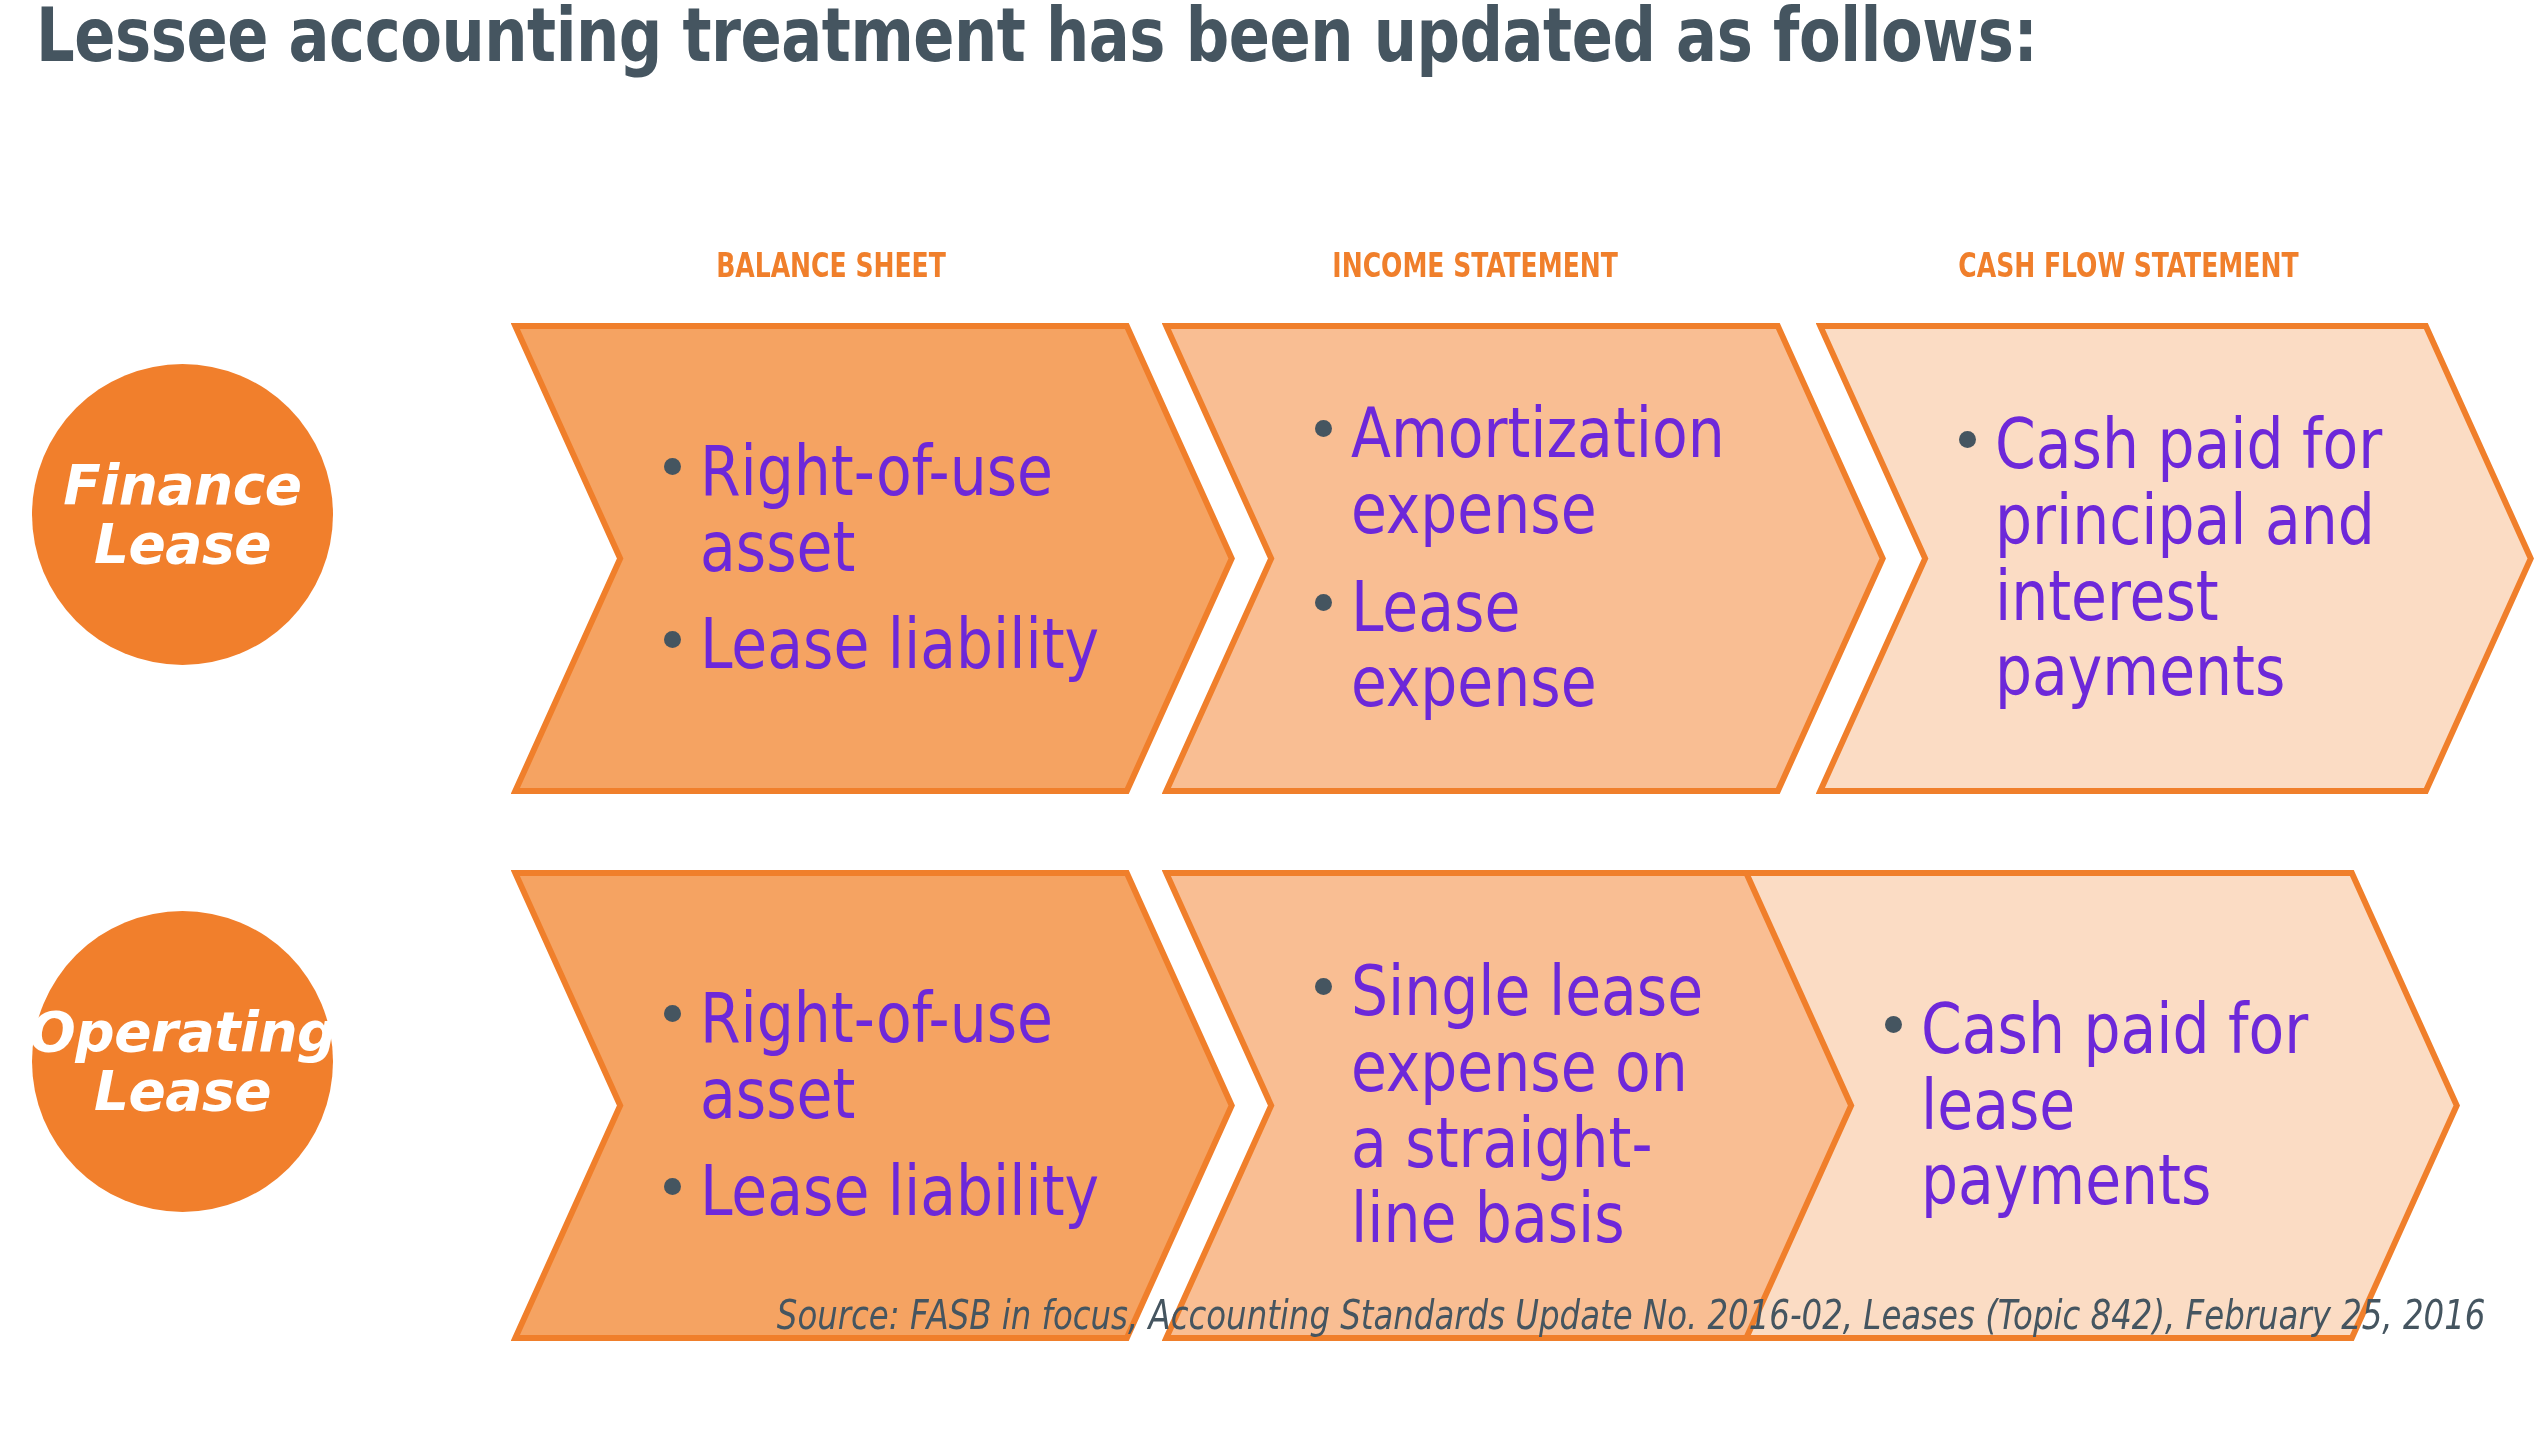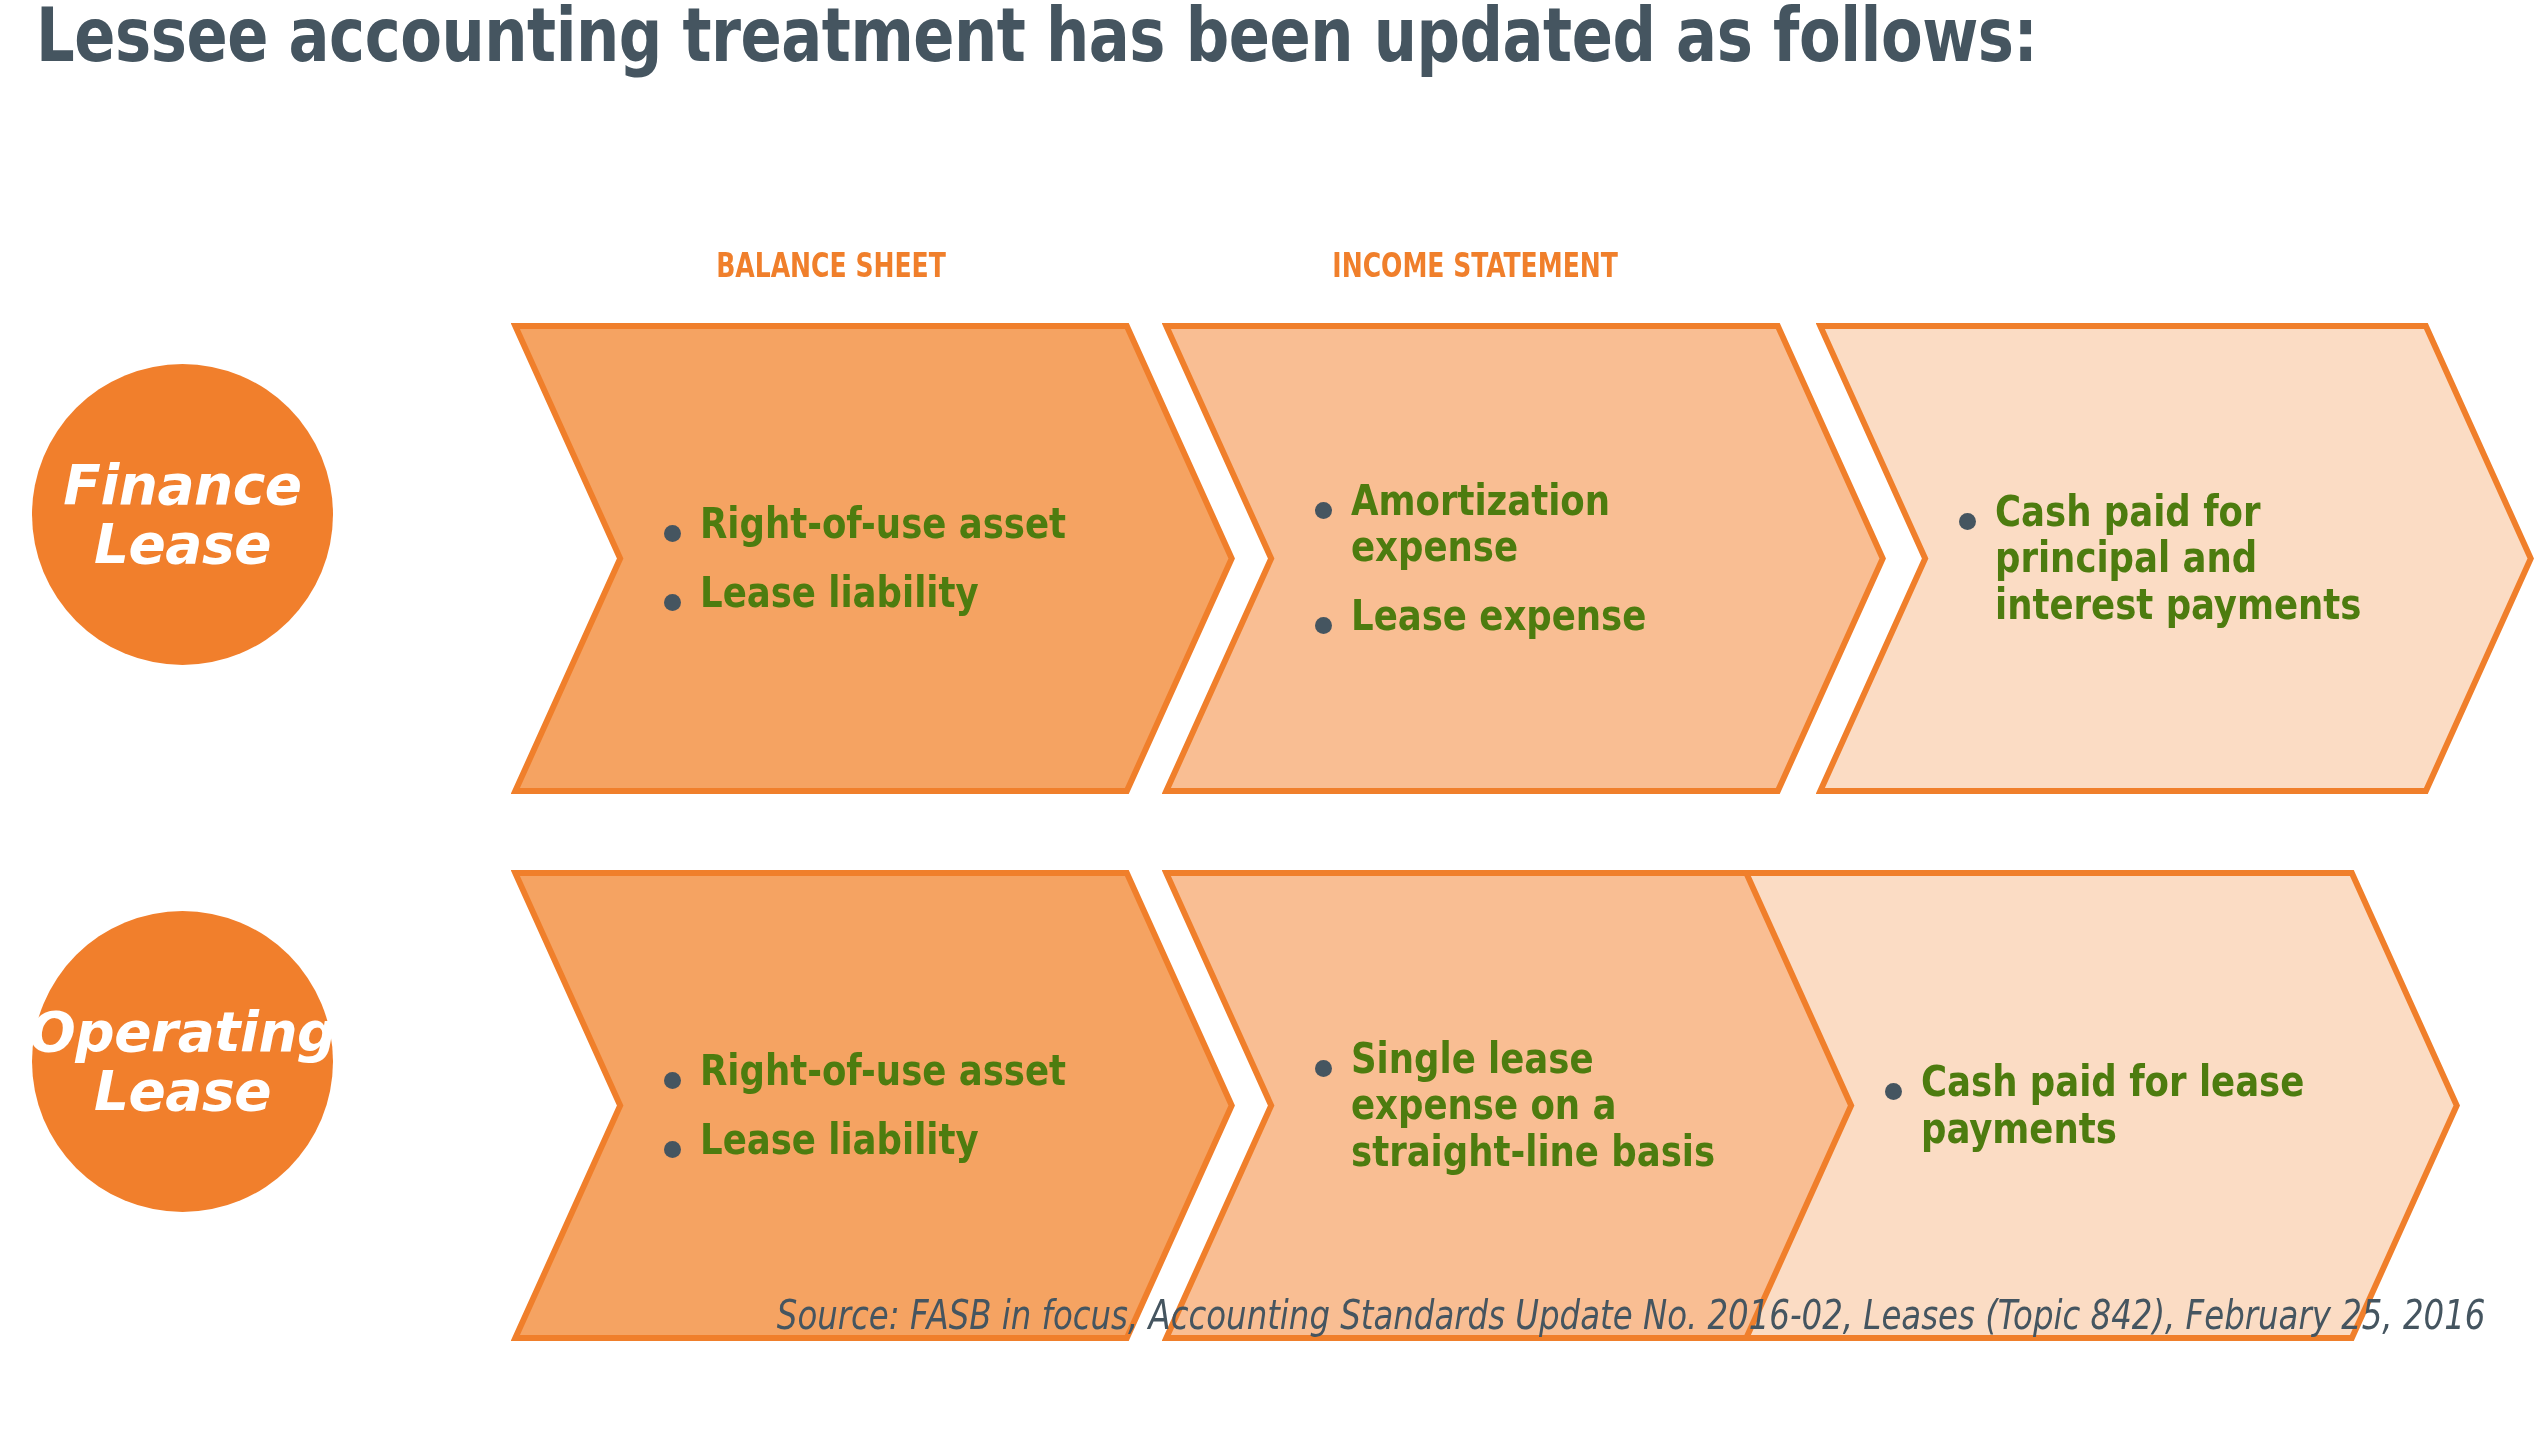--- a/index.html
+++ b/index.html
@@ -85,25 +85,25 @@
     position:absolute;
     top:0;
     height:473px;
     display:flex;
     align-items:center;
     box-sizing:border-box;
   }
   ul.bullets{
     list-style:none;
     margin:0;padding:0;
-    color:#4d7c0f;
-    font-family:"DejaVu Sans Condensed","Liberation Sans",sans-serif;
-    font-stretch:condensed;
-    font-weight:bold;
-    font-size:42px;
+    color:#6d28d9;
+    font-family:"DejaVu Sans Condensed","Liberation Sans",sans-serif;
+    font-stretch:condensed;
+    font-weight:normal;
+    font-size:69px;
     line-height:1.10;
   }
   ul.bullets li{
     position:relative;
     padding-left:40px;
     margin-bottom:22px;
   }
   ul.bullets li:last-child{margin-bottom:0;}
   ul.bullets li .btxt{display:inline-block;transform:scaleX(0.94);transform-origin:left center;}
   ul.bullets li::before{
@@ -137,20 +137,21 @@
 </style>
 </head>
 <body>
 
 <div id="stage">
 
   <div class="title">Lessee accounting treatment has been updated as follows:</div>
 
   <div class="col-head" id="head-0"><span>BALANCE SHEET</span></div>
   <div class="col-head" id="head-1"><span>INCOME STATEMENT</span></div>
+  <div class="col-head" id="head-2"><span>CASH FLOW STATEMENT</span></div>
 
   <div class="circle" id="circle-0">
     <span class="c-txt">
       <span>Finance</span><br>
       <span>Lease</span>
     </span>
   </div>
 
   <div class="circle" id="circle-1">
     <span class="c-txt">

